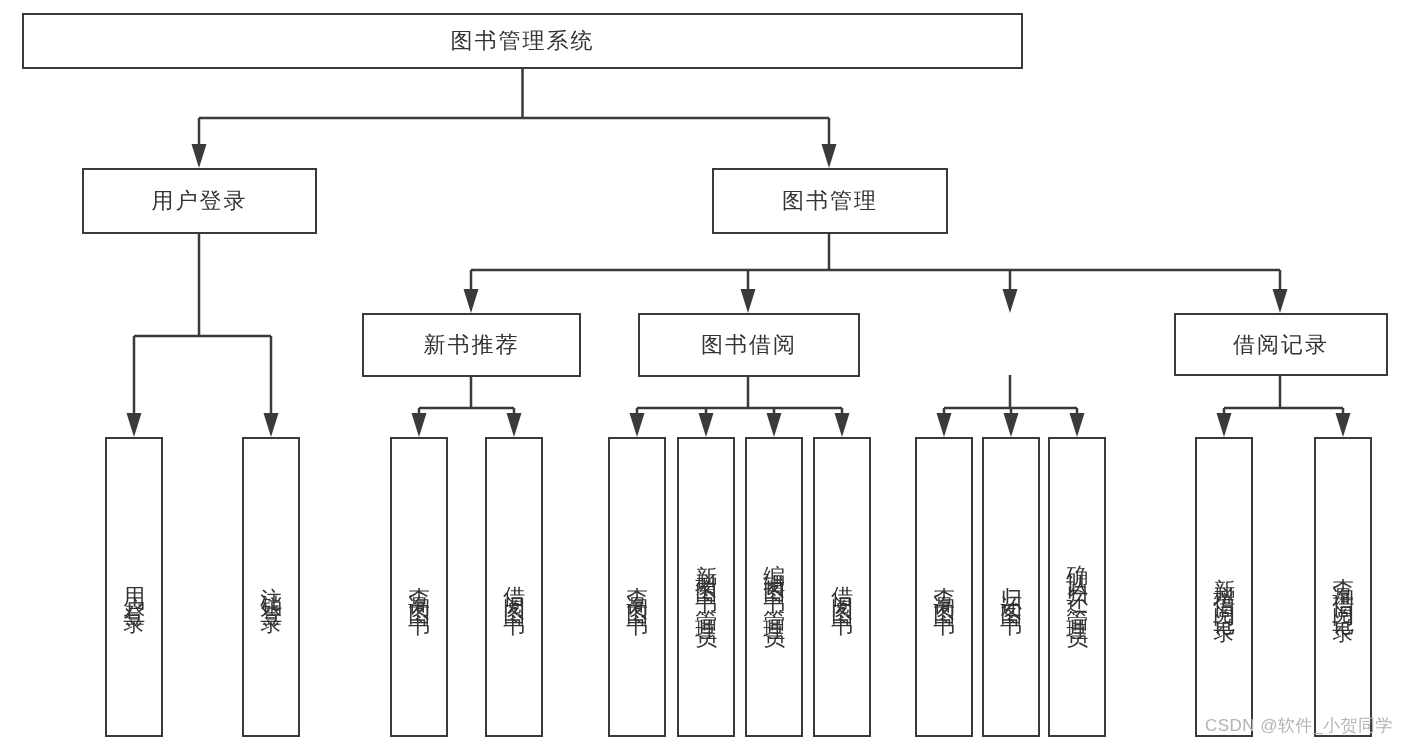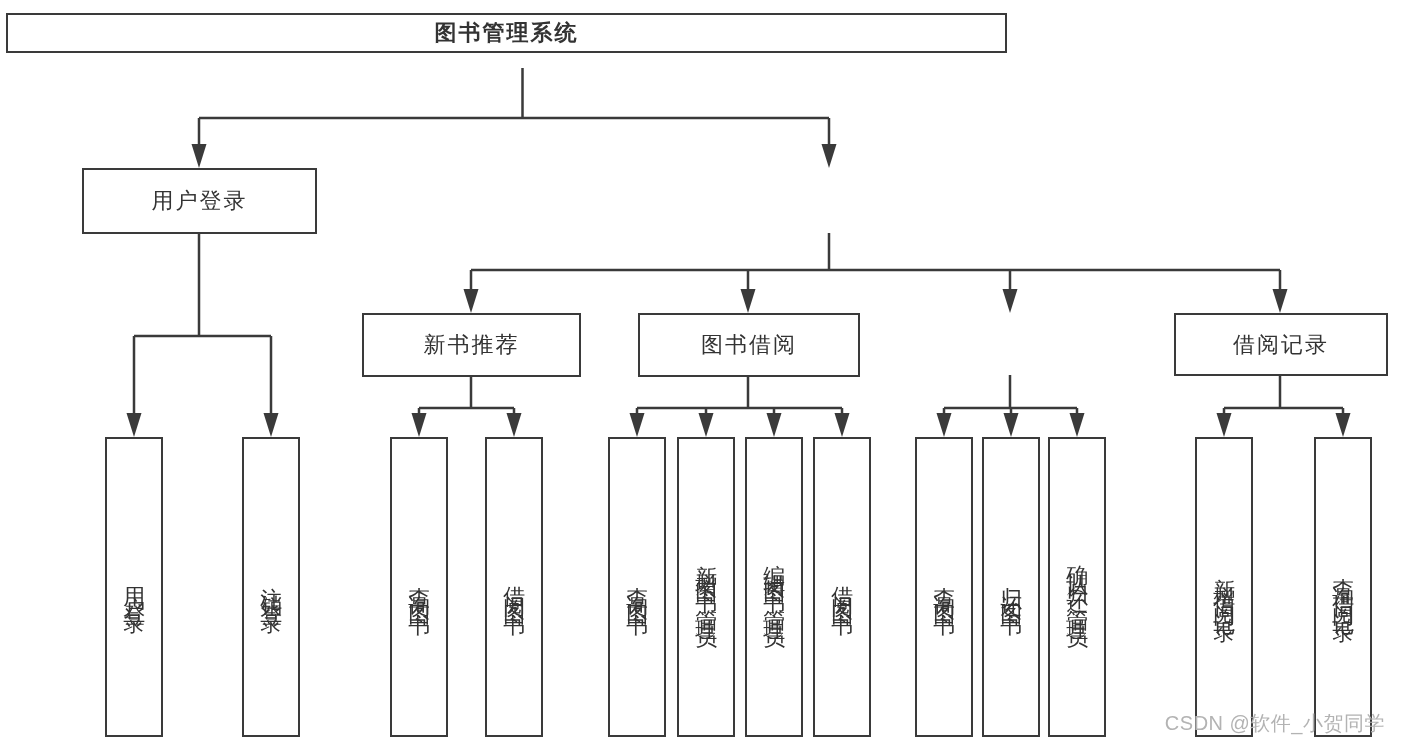--- a/index.html
+++ b/index.html
@@ -49,23 +49,23 @@
     writing-mode: vertical-rl;
     text-orientation: mixed;
     font-size: 22px;
     letter-spacing: 9px;
     line-height: 1.2;
     color: #333333;
     white-space: nowrap;
   }
   .watermark {
     position: absolute;
-    right: 20px;
+    right: 12px;
     bottom: 10px;
-    font-size: 20px;
+    font-size: 17px;
     letter-spacing: 0.5px;
     color: #b3b3b3;
     z-index: 2;
     white-space: nowrap;
   }
 </style>
 </head>
 <body>
 
 <div class="stage">
@@ -127,27 +127,30 @@
 
     <g stroke="#3a3a3a" stroke-width="2.5" fill="none">
       <path d="M1280,375 L1280,408 M1224,408 L1343,408 M1224,408 L1224,415 M1343,408 L1343,415"></path>
     </g>
     <g fill="#3a3a3a" stroke="none">
       <polygon points="1216.5,413 1231.5,413 1224,437"></polygon>
       <polygon points="1335.5,413 1350.5,413 1343,437"></polygon>
     </g>
   </svg>
 
-  <div class="node" style="left:6px; top:13px; width:1001px; height:40px;font-weight:bold;">
+  <div class="node" style="left:22px; top:13px; width:1001px; height:56px;">
     <span class="label-h">图书管理系统</span>
   </div>
 
   <div class="node" style="left:82px; top:168px; width:235px; height:66px;">
     <span class="label-h">用户登录</span>
   </div>
+  <div class="node" style="left:712px; top:168px; width:236px; height:66px;">
+    <span class="label-h">图书管理</span>
+  </div>
 
   <div class="node" style="left:362px; top:313px; width:219px; height:64px;">
     <span class="label-h">新书推荐</span>
   </div>
   <div class="node" style="left:638px; top:313px; width:222px; height:64px;">
     <span class="label-h">图书借阅</span>
   </div>
   <div class="node" style="left:1174px; top:313px; width:214px; height:63px;">
     <span class="label-h">借阅记录</span>
   </div>

